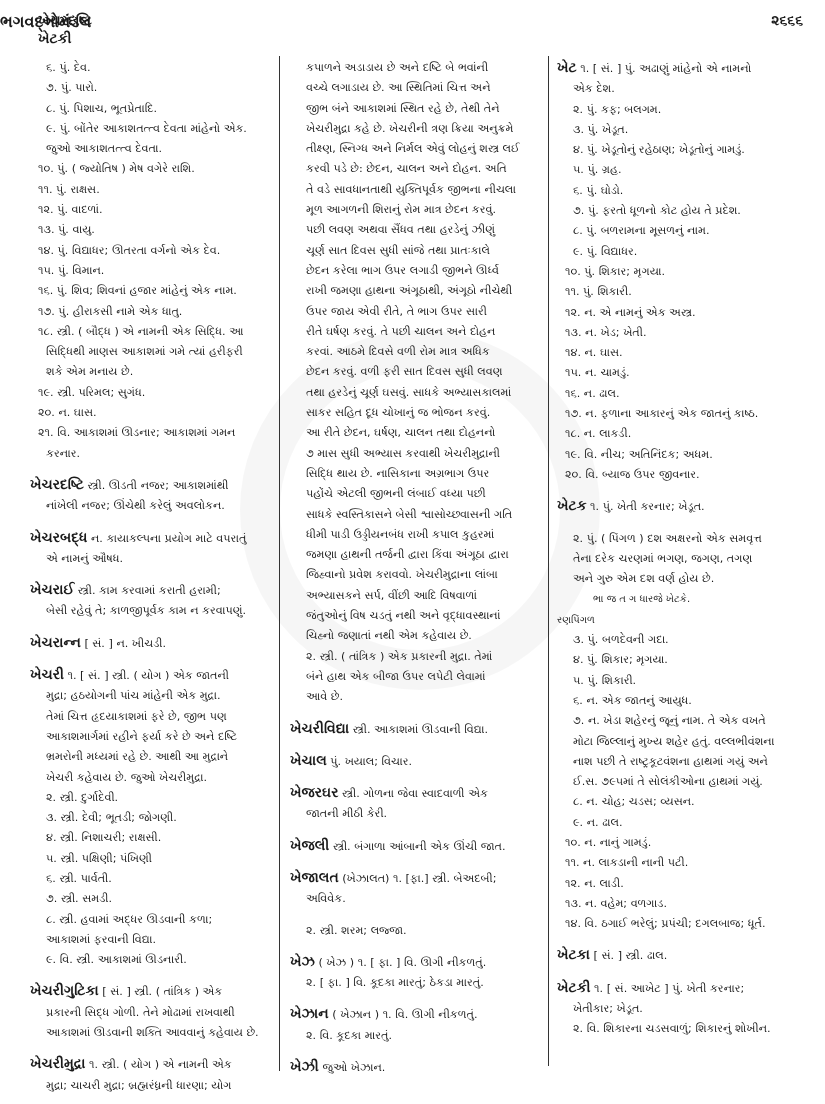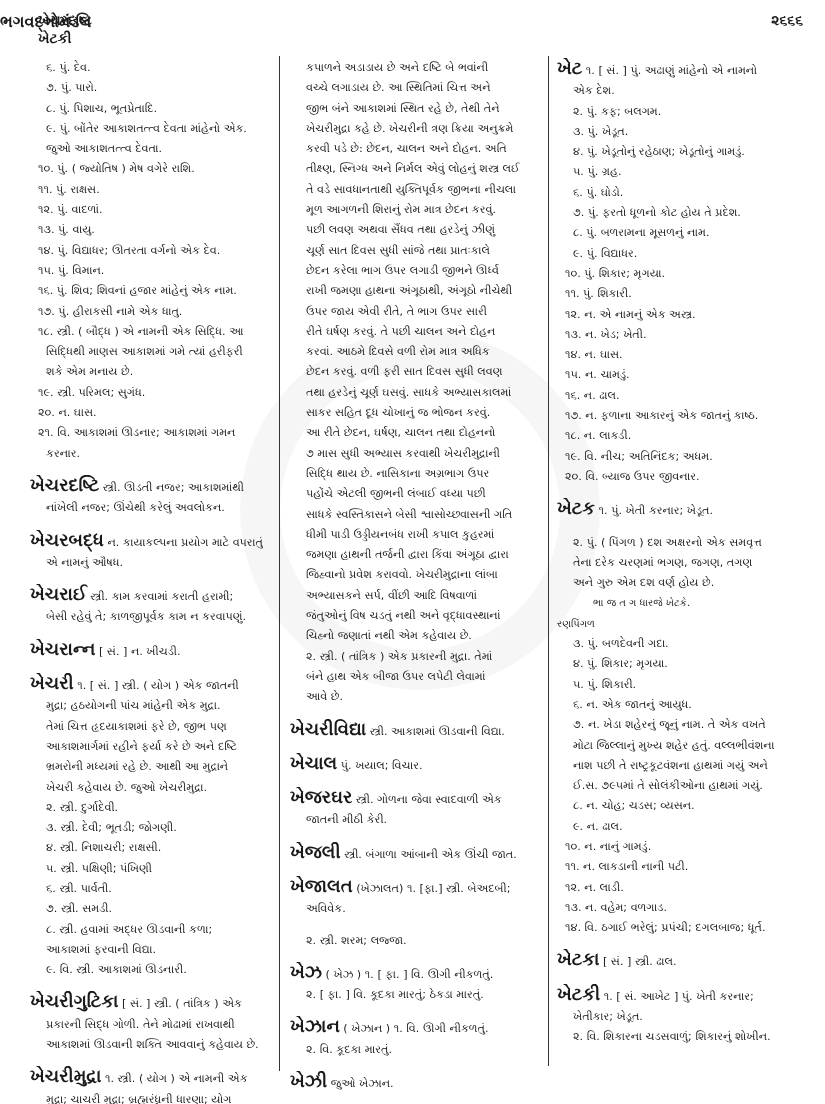--- a/index.html
+++ b/index.html
@@ -13,21 +13,21 @@
   .col { position: absolute; top: 58px; font-size: 11.2px; line-height: 20.3px; }
   .col1 { left: 30px; width: 240px; }
   .col2 { left: 290px; width: 250px; }
   .col3 { left: 557px; width: 255px; }
   .rule { position: absolute; top: 56px; width: 1px; background: #333; }
   .rule1 { left: 279px; height: 1015px; }
   .rule2 { left: 548px; height: 1010px; }
   .line { white-space: nowrap; overflow: hidden; }
   .ind { padding-left: 16px; }
   .ind2 { padding-left: 8px; }
-  .hw { font-weight: bold; font-size: 18px; }
+  .hw { font-weight: bold; font-size: 14px; font-family: Liberation Mono, monospace; }
   .gap { margin-top: 11px; }
   .right { font-size: 10px; }
   .small { font-size: 10px; padding-left: 36px; }
   .watermark { position: absolute; left: 240px; top: 330px; width: 360px; height: 360px;
                border-radius: 50%; border: 40px solid rgba(0,0,0,0.035); box-sizing: border-box; }
 </style>
 </head>
 <body>
 
 <div class="header">
@@ -89,22 +89,22 @@
     <div class="line ind">પ્રકારની સિદ્ધ ગોળી. તેને મોઢામાં રાખવાથી</div>
     <div class="line ind">આકાશમાં ઊડવાની શક્તિ આવવાનું કહેવાય છે.</div>
     <div class="line gap"><span class="hw">ખેચરીમુદ્રા</span><span> ૧. સ્ત્રી. ( યોગ ) એ નામની એક</span></div>
     <div class="line ind">મુદ્રા; ચાચરી મુદ્રા; બ્રહ્મરંધ્રની ધારણા; યોગ</div>
   </div>
 <div class="col col2">
     <div class="line ind">કપાળને અડાડાય છે અને દષ્ટિ બે ભવાંની</div>
     <div class="line ind">વચ્ચે લગાડાય છે. આ સ્થિતિમાં ચિત્ત અને</div>
     <div class="line ind">જીભ બંને આકાશમાં સ્થિત રહે છે, તેથી તેને</div>
     <div class="line ind">ખેચરીમુદ્રા કહે છે. ખેચરીની ત્રણ ક્રિયા અનુક્રમે</div>
+    <div class="line ind">તીક્ષ્ણ, સ્નિગ્ધ અને નિર્મલ એવું લોહનું શસ્ત્ર લઈ</div>
     <div class="line ind">કરવી પડે છે: છેદન, ચાલન અને દોહન. અતિ</div>
-    <div class="line ind">તીક્ષ્ણ, સ્નિગ્ધ અને નિર્મલ એવું લોહનું શસ્ત્ર લઈ</div>
     <div class="line ind">તે વડે સાવધાનતાથી યુક્તિપૂર્વક જીભના નીચલા</div>
     <div class="line ind">મૂળ આગળની શિરાનું રોમ માત્ર છેદન કરવું.</div>
     <div class="line ind">પછી લવણ અથવા સૈંધવ તથા હરડેનું ઝીણું</div>
     <div class="line ind">ચૂર્ણ સાત દિવસ સુધી સાંજે તથા પ્રાતઃકાલે</div>
     <div class="line ind">છેદન કરેલા ભાગ ઉપર લગાડી જીભને ઊર્ધ્વ</div>
     <div class="line ind">રાખી જમણા હાથના અંગૂઠાથી, અંગૂઠો નીચેથી</div>
     <div class="line ind">ઉપર જાય એવી રીતે, તે ભાગ ઉપર સારી</div>
     <div class="line ind">રીતે ઘર્ષણ કરવું. તે પછી ચાલન અને દોહન</div>
     <div class="line ind">કરવાં. આઠમે દિવસે વળી રોમ માત્ર અધિક</div>
     <div class="line ind">છેદન કરવું. વળી ફરી સાત દિવસ સુધી લવણ</div>

